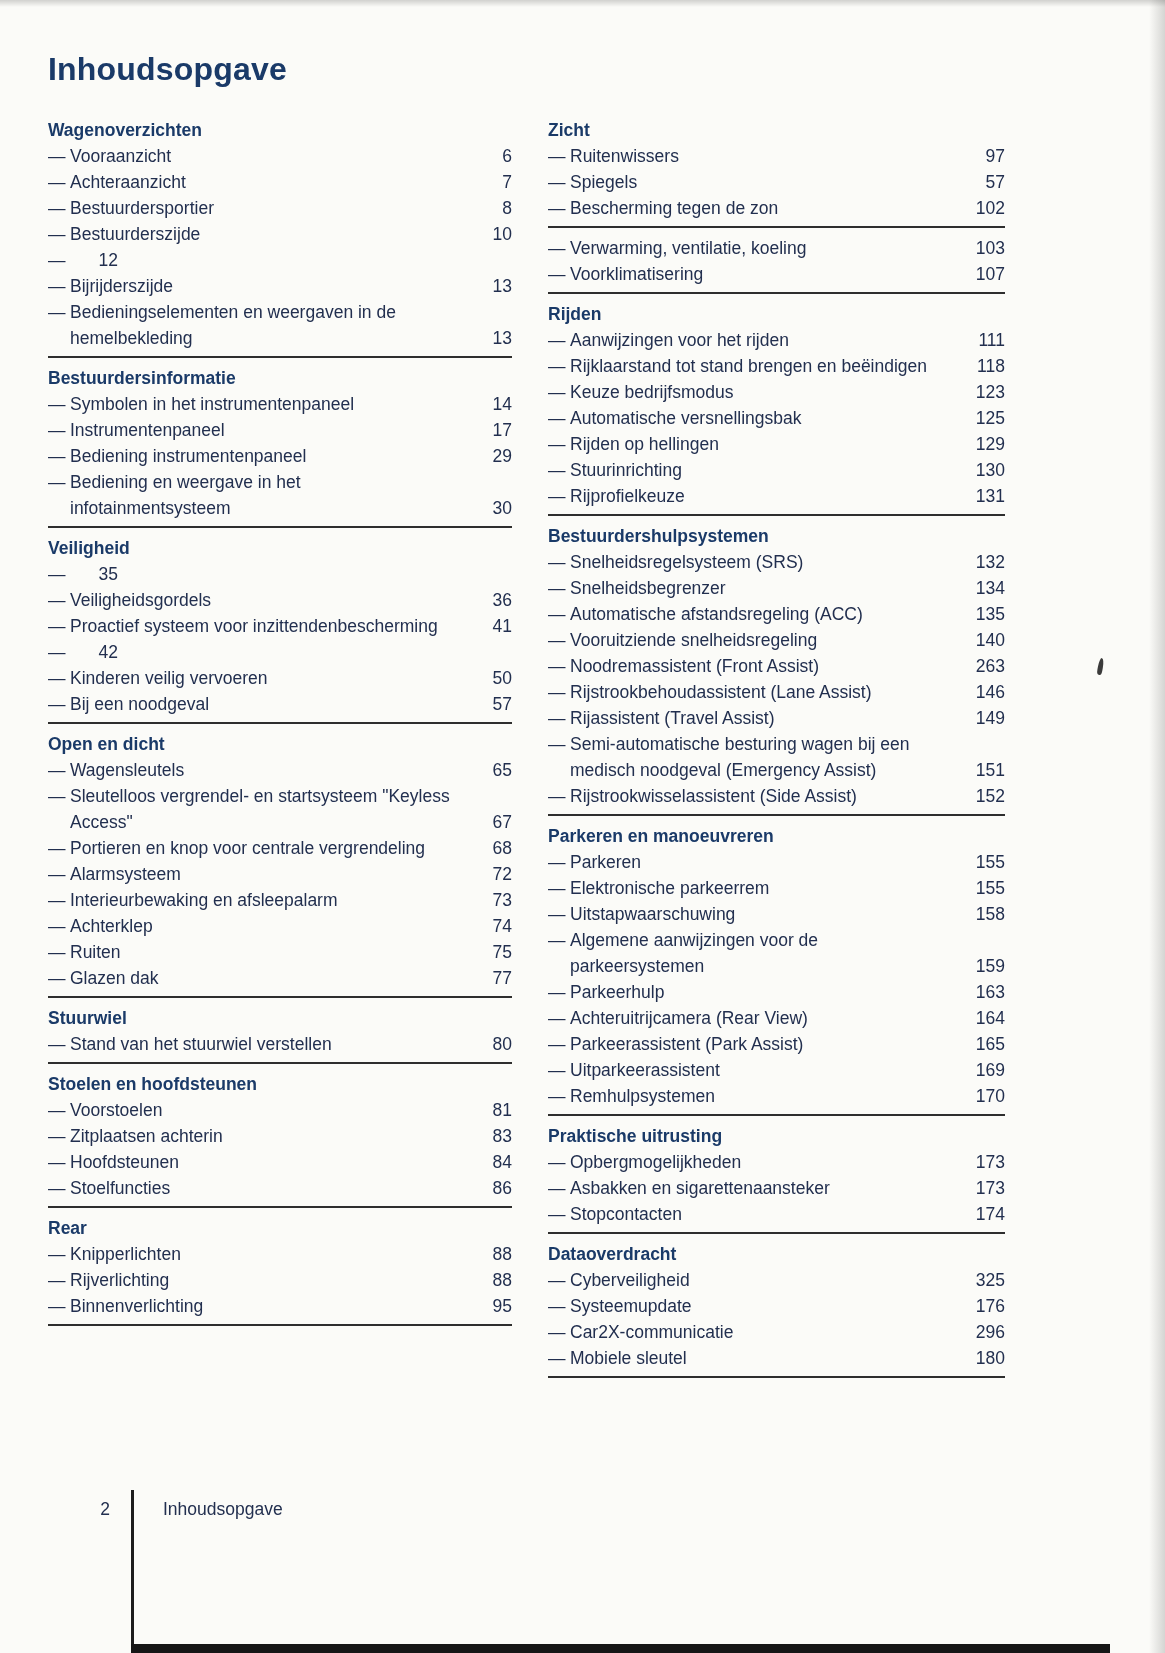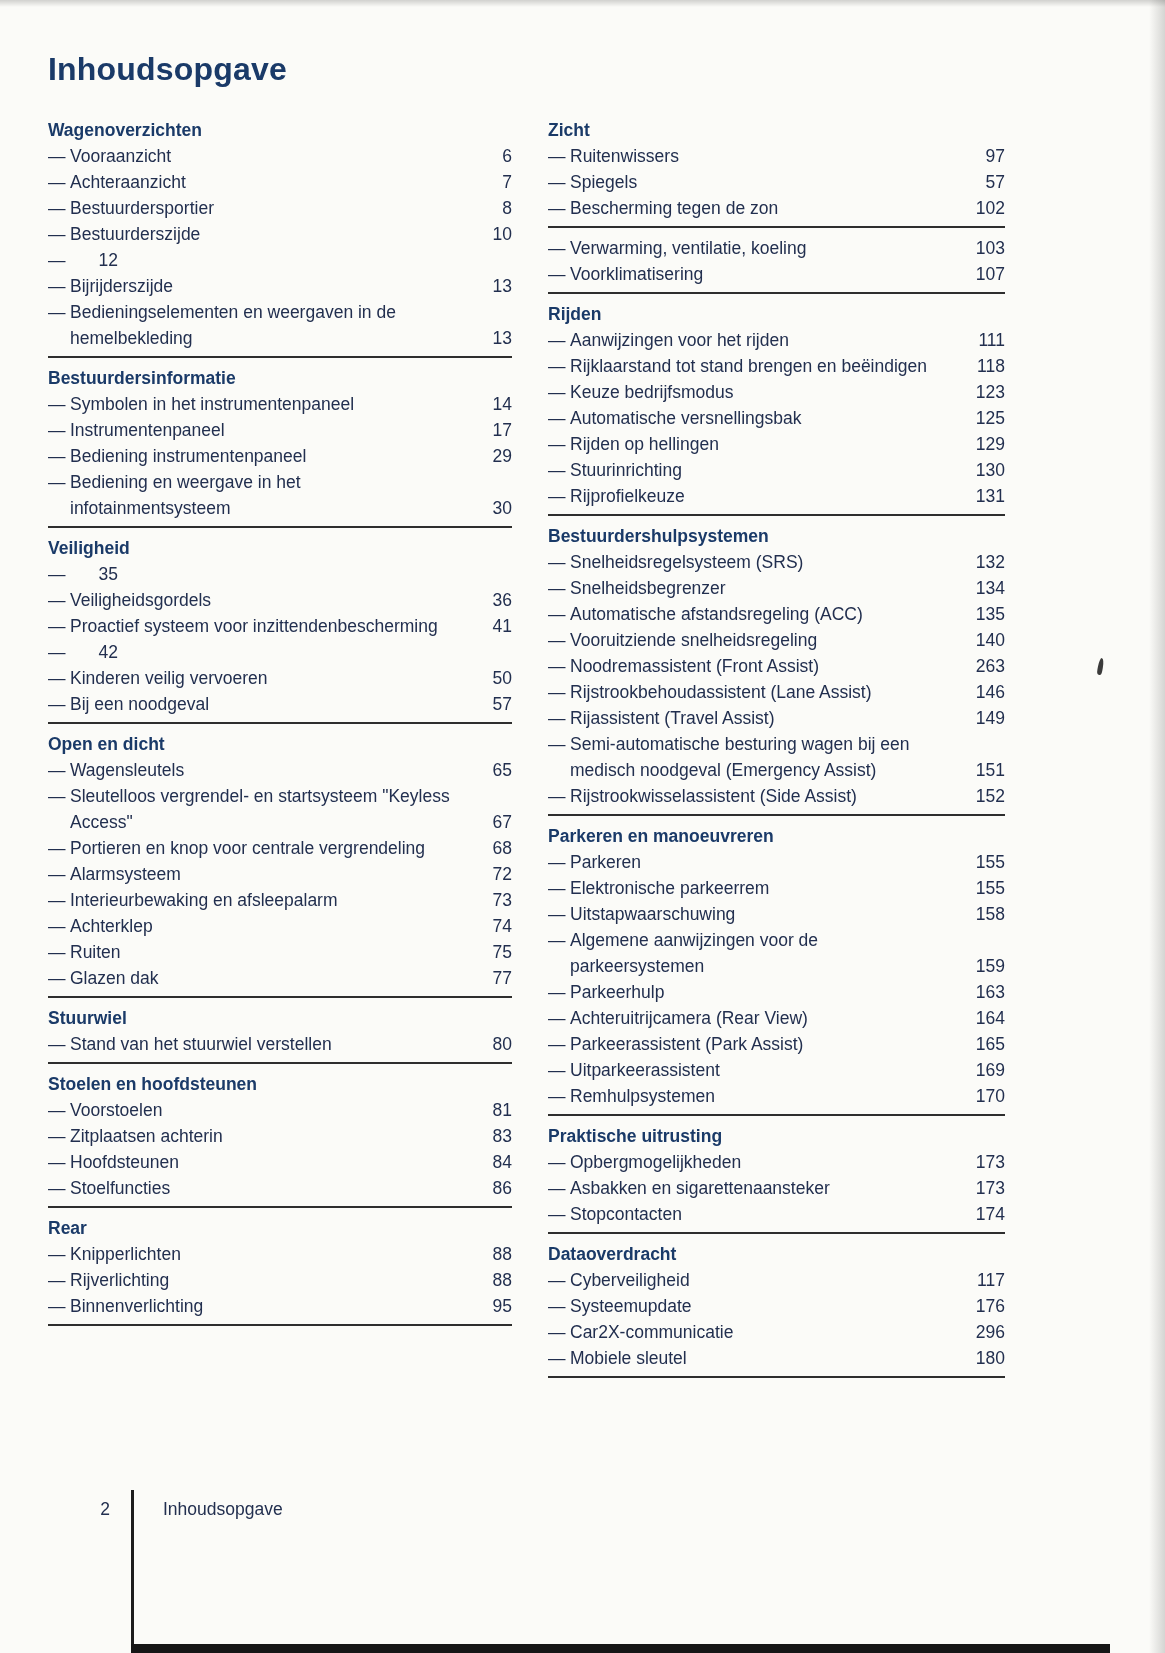--- a/index.html
+++ b/index.html
@@ -464,21 +464,21 @@
             <span class="dash">—</span>
             <span class="label">Stopcontacten</span>
             <span class="pagenum">174</span>
           </div>
         </section>
         <section class="toc-section">
           <h2 class="sec-title">Dataoverdracht</h2>
           <div class="entry">
             <span class="dash">—</span>
             <span class="label">Cyberveiligheid</span>
-            <span class="pagenum">117</span>
+            <span class="pagenum">325</span>
           </div>
           <div class="entry">
             <span class="dash">—</span>
             <span class="label">Systeemupdate</span>
             <span class="pagenum">176</span>
           </div>
           <div class="entry">
             <span class="dash">—</span>
             <span class="label">Car2X-communicatie</span>
             <span class="pagenum">296</span>

